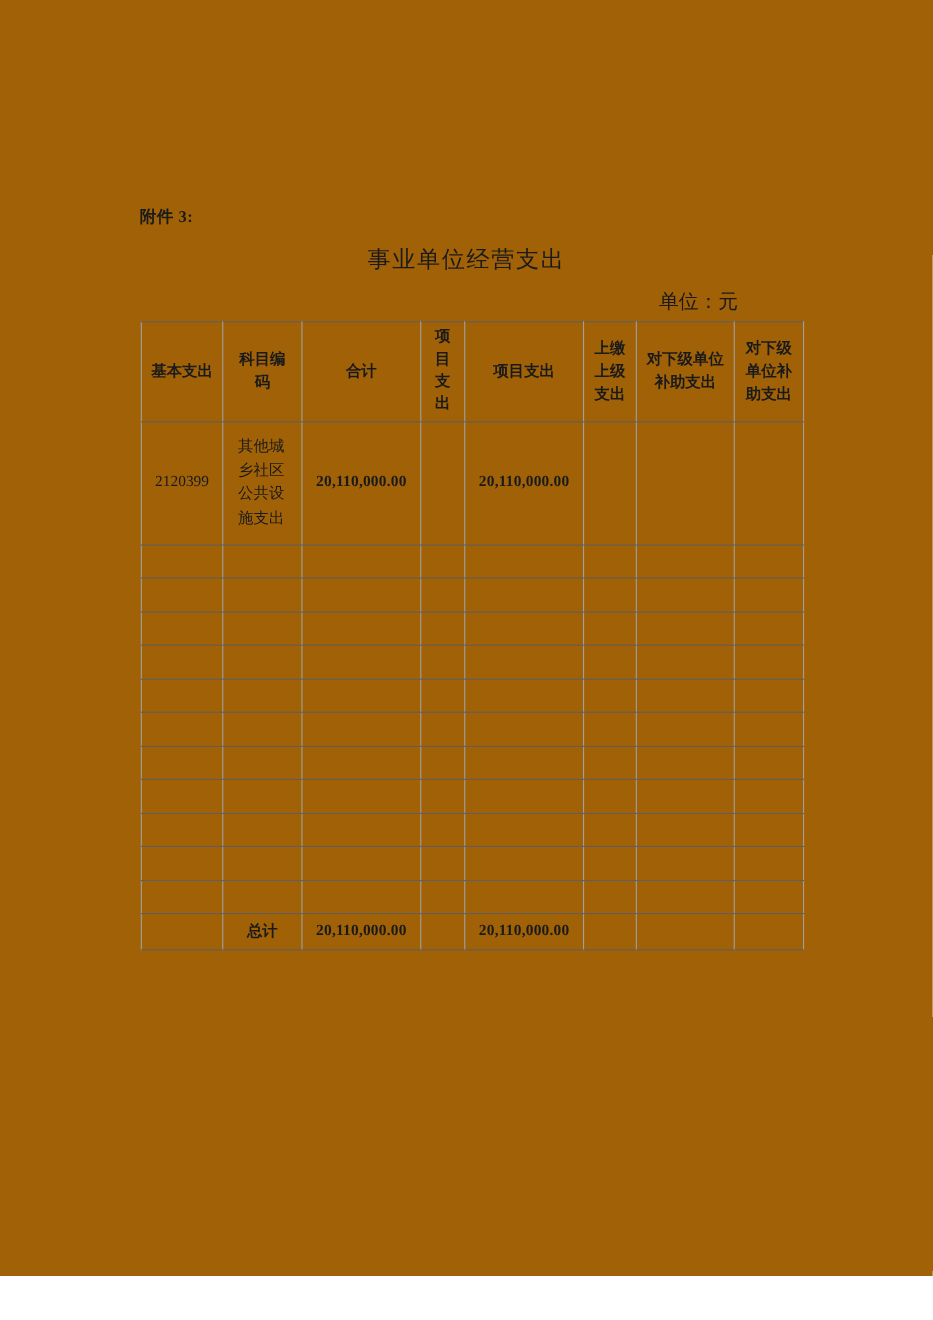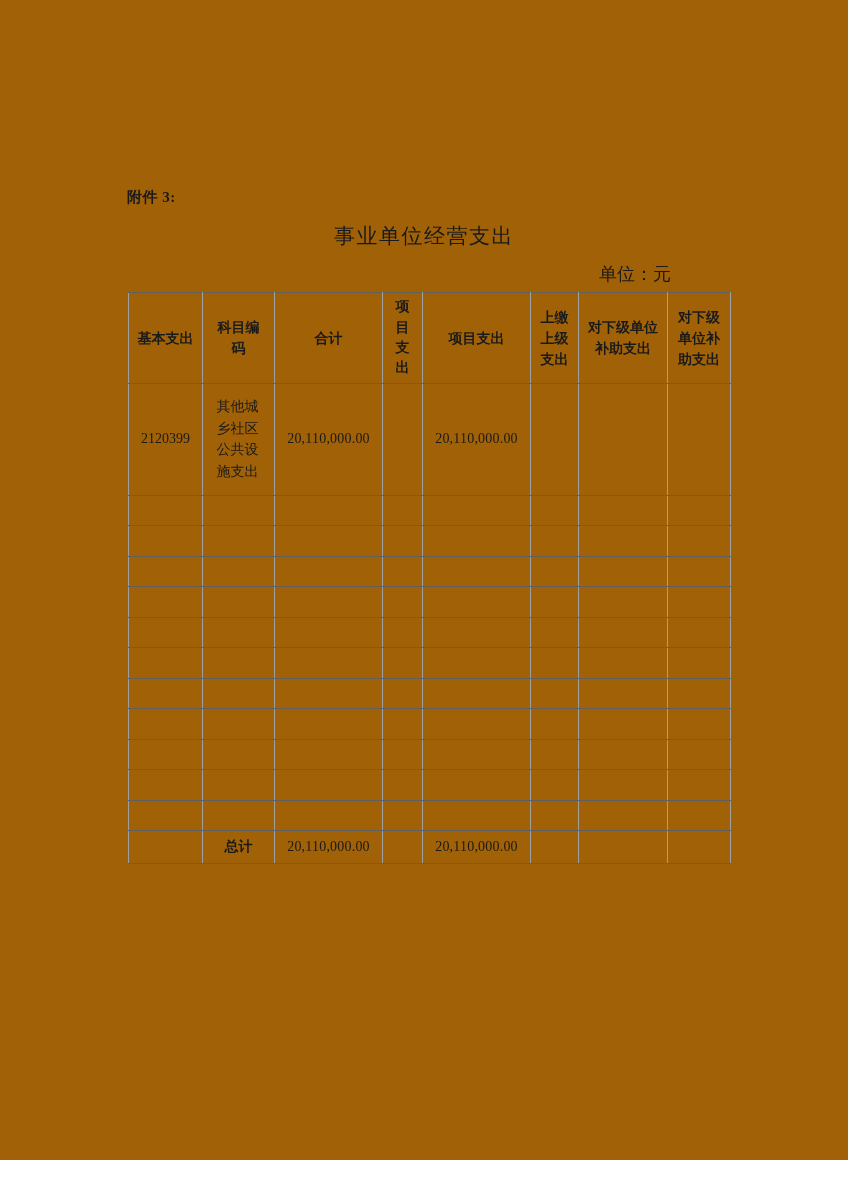--- a/index.html
+++ b/index.html
@@ -43,21 +43,21 @@
   tr.total-row { height: 33px; }
   .hwrap { word-break: break-all; margin: 0 auto; }
   .w1 { width: 1.1em;  line-height: 1.45; }
   .w2 { max-width: 2.1em; }
   .w3 { max-width: 3.15em; }
   .w5 { max-width: 5.25em; }
   td.col-name .cellwrap {
     max-width: 3.15em; margin: 12px auto;
     word-break: break-all; line-height: 1.55; text-align: left;
   }
-  td.num, .num { letter-spacing: 0.2px; white-space: nowrap; }
+  td.num, .num { letter-spacing: 0.2px; white-space: nowrap; font-weight: bold; }
   .total-label { font-weight: bold; }
 </style>
 </head>
 <body>
 
 <div class="page">
 
   <div class="attachment">附件 3:</div>
 
   <h1 class="title">事业单位经营支出</h1>

